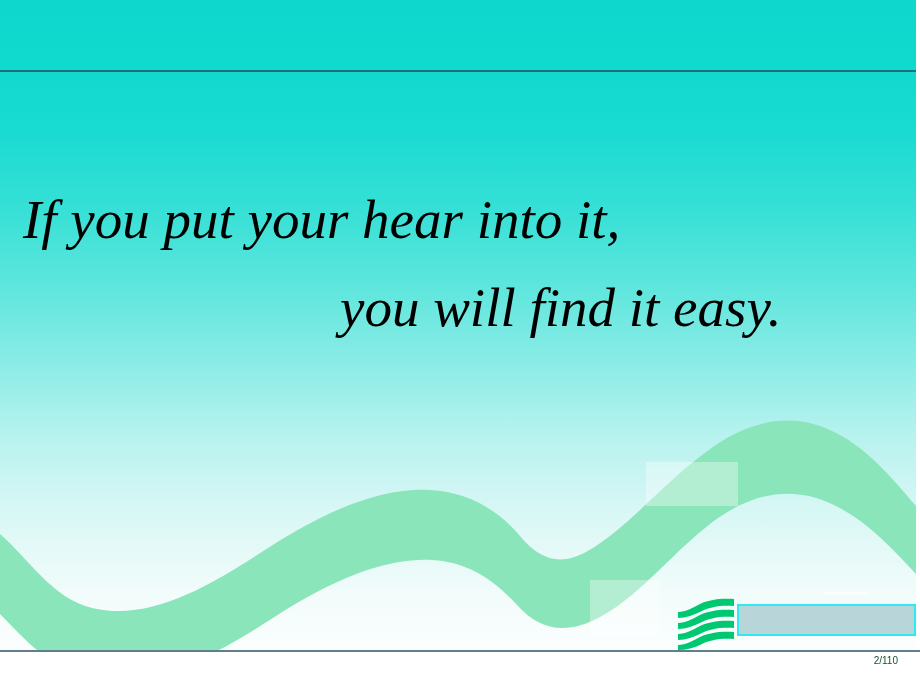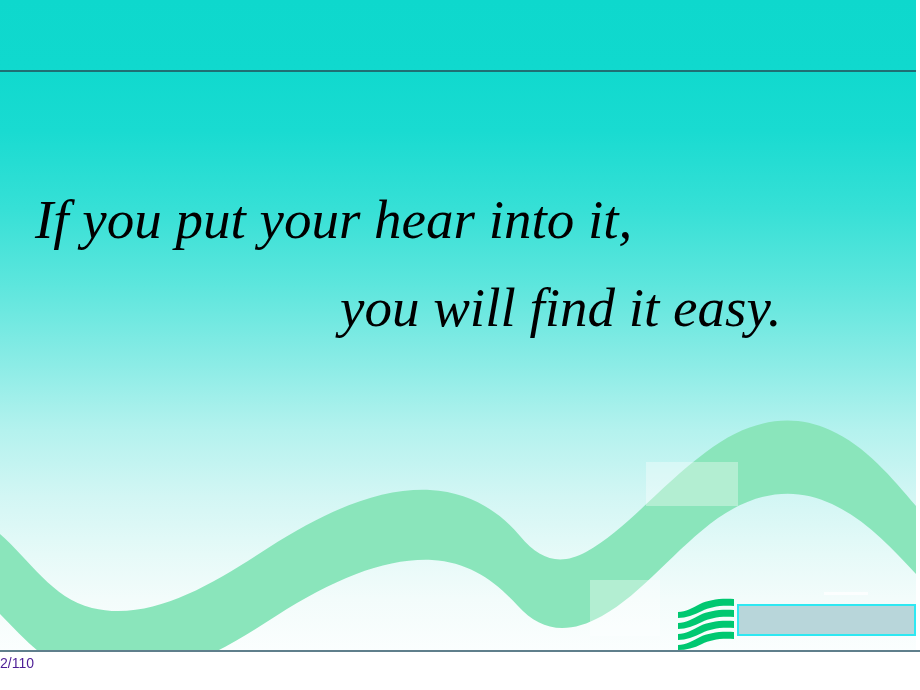--- a/index.html
+++ b/index.html
@@ -83,21 +83,21 @@
     width: 916px;
     font-family: "Liberation Serif", "DejaVu Serif", serif;
     font-style: italic;
     font-weight: normal;
     color: #000000;
     font-size: 55px;
     line-height: 88px;
     letter-spacing: 0px;
   }
   .quote-line { white-space: pre; display: block; }
-  #quote-line-1 { padding-left: 35px; }
+  #quote-line-1 { padding-left: 15px; margin-left: 8px; }
   #quote-line-2 { padding-left: 340px; font-style: italic; }
 
   
   #logo-mark {
     position: absolute;
     left: 676px;
     top: 598px;
     width: 66px;
     height: 52px;
   }
@@ -129,24 +129,24 @@
     background: #ffffff;
     opacity: .35;
   }
 
   
   #page-number {
     position: absolute;
     left: 0px;
     top: 655px;
     width: 898px;
-    text-align: left;
+    text-align: right;
     font-family: "Liberation Sans", sans-serif;
-    font-size: 14px;
-    color: #4c1d95;
+    font-size: 10px;
+    color: #14532d;
   }
 </style>
 </head>
 <body>
 
 <div id="slide">
 
   <div id="canvas">
 
     <svg id="wave" viewBox="0 0 916 690" preserveAspectRatio="none" xmlns="http://www.w3.org/2000/svg">

